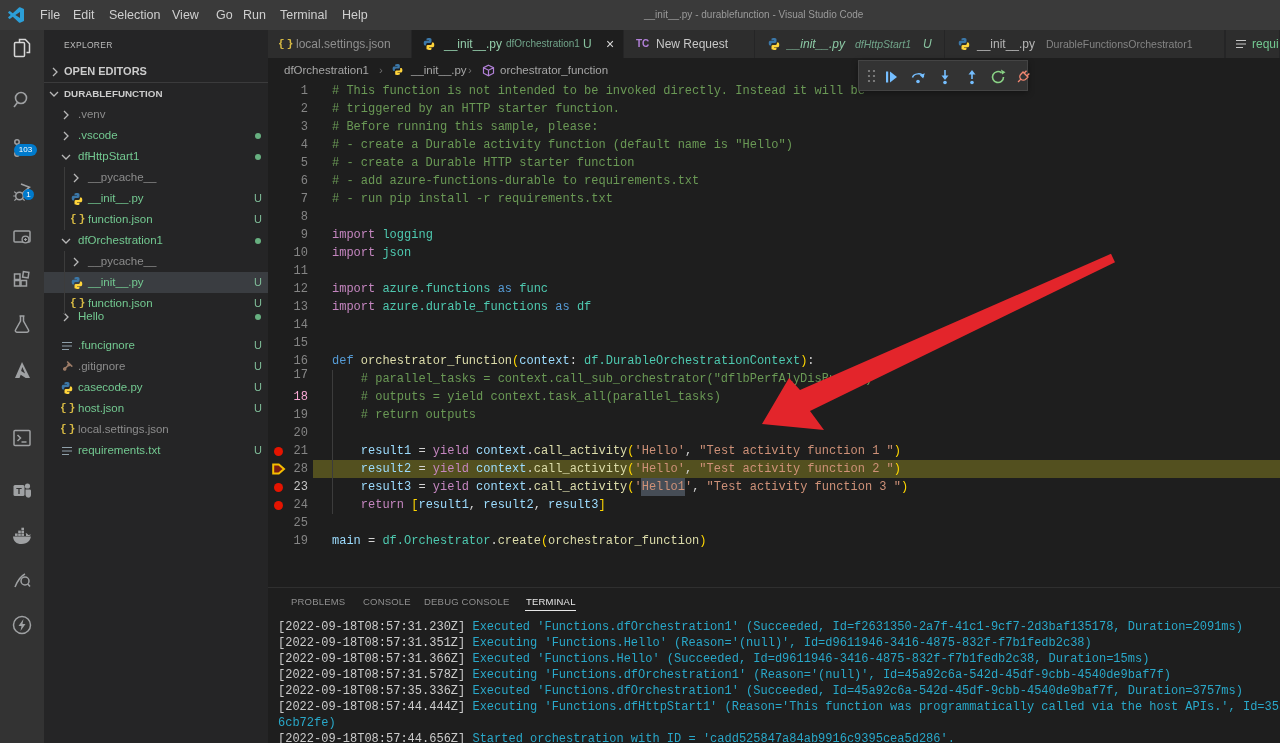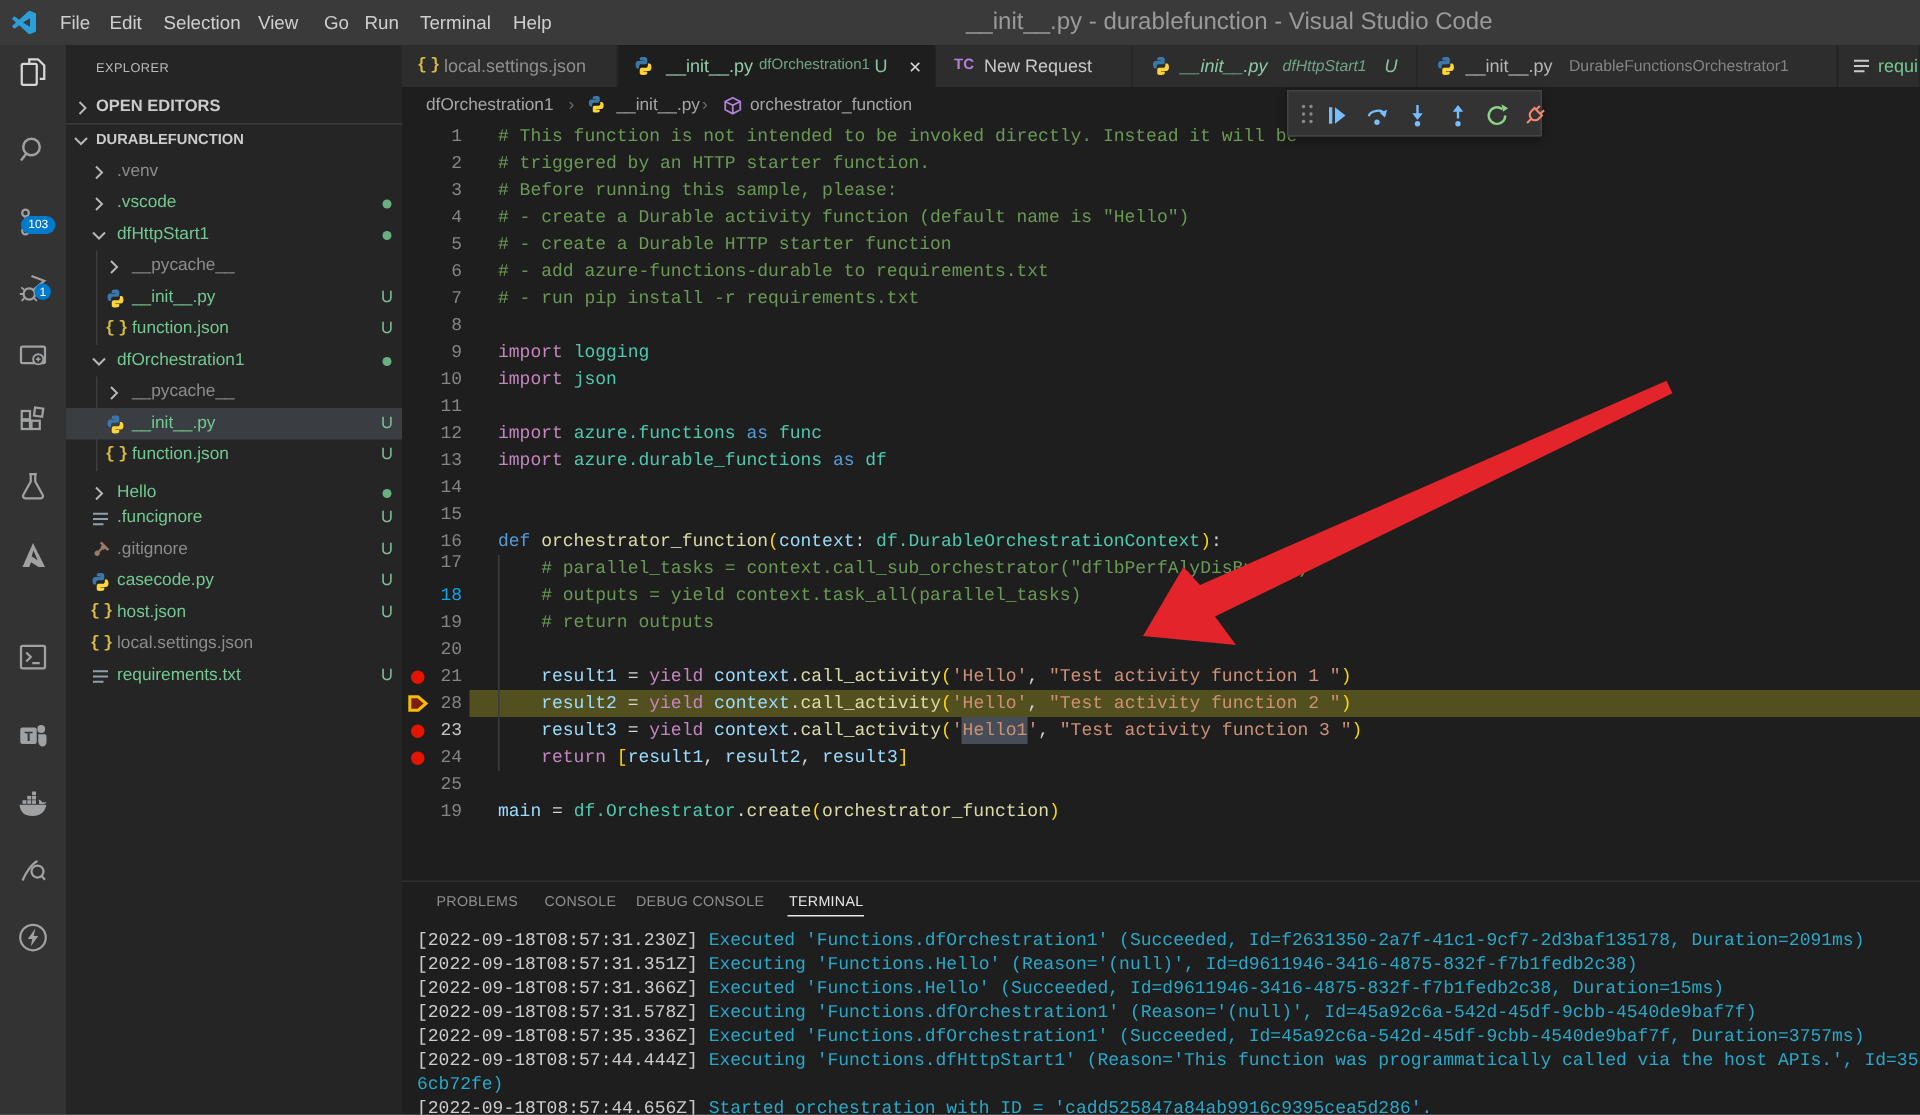--- a/index.html
+++ b/index.html
@@ -1,21 +1,21 @@
 <!DOCTYPE html>
 <html><head><meta charset="utf-8"><title>vs</title><style>
 *{margin:0;padding:0;box-sizing:border-box}
 body{width:1280px;height:743px;overflow:hidden}
 #app{position:relative;width:1280px;height:743px;background:#1e1e1e;overflow:hidden;
  font-family:"Liberation Sans",sans-serif;-webkit-font-smoothing:antialiased}
 .a{position:absolute}
 
 #tb{left:0;top:0;width:1280px;height:30px;background:#3a3a3a}
 .mi{position:absolute;top:0;line-height:30px;font-size:12.5px;color:#cfcfcf}
-#wtitle{position:absolute;left:644px;top:0;line-height:30px;font-size:16px;color:#9a9a9a}
+#wtitle{position:absolute;left:644px;top:0;line-height:30px;font-size:10px;color:#9a9a9a}
 
 #ab{left:0;top:30px;width:44px;height:713px;background:#333333}
 .ai{position:absolute;left:10px;width:24px;height:24px}
 .badge{position:absolute;background:#007acc;color:#fff;text-align:center;font-family:"Liberation Sans",sans-serif}
 
 #sb{left:44px;top:30px;width:224px;height:713px;background:#252526;overflow:hidden}
 .row{position:absolute;left:0;width:224px;height:21px;line-height:21px;font-size:11.5px;color:#cccccc;white-space:pre}
 .lbl{position:absolute;top:0;line-height:21px}
 .grn{color:#73c991}.ign{color:#8c8c8c}
 .ubadge{position:absolute;right:6px;top:0;line-height:21px;font-size:11px;color:#7fbc98}
@@ -161,21 +161,21 @@
           <path fill="none" stroke="#b8b8b8" stroke-width="1.3" d="M4 6l4 4 4-4"></path>
         </svg><span class="lbl grn" style="left:34px">dfOrchestration1</span><span class="dot"></span></div>
 <div class="row" style="top:221px;"><svg width="16" height="16" viewBox="0 0 16 16" style="left:24px;position:absolute;top:2.5px">
           <path fill="none" stroke="#b8b8b8" stroke-width="1.3" d="M6 4l4 4-4 4"></path>
         </svg><span class="lbl ign" style="left:44px">__pycache__</span></div>
 <div class="row" style="top:242px; background:#3a3d41;"><svg style="position:absolute;left:26px;top:3.5px" width="14" height="14" viewBox="0 0 14 14">
           <path fill="#3b77a8" d="M6.9 1c-2.6 0-2.4 1.1-2.4 1.1l0 1.2h2.5v.35H3.4S1.7 3.5 1.7 6.1c0 2.6 1.5 2.5 1.5 2.5h.9V7.4s-.05-1.5 1.5-1.5h2.5s1.4.02 1.4-1.4V2.4S9.8 1 6.9 1z"></path>
           <path fill="#ffd43b" d="M7.1 13c2.6 0 2.4-1.1 2.4-1.1v-1.2H7v-.35h3.6s1.7.15 1.7-2.45c0-2.6-1.5-2.5-1.5-2.5h-.9v1.2s.05 1.5-1.5 1.5H5.9s-1.4-.02-1.4 1.4v2.1S4.2 13 7.1 13z"></path>
         </svg><span class="lbl grn" style="left:44px">__init__.py</span><span class="ubadge">U</span></div>
 <div class="row" style="top:263px;"><span class="jsonic" style="left:26px">{ }</span><span class="lbl grn" style="left:44px">function.json</span><span class="ubadge">U</span></div>
-<div class="row" style="top:288px;padding-left:11px;"><svg width="16" height="16" viewBox="0 0 16 16" style="left:14px;position:absolute;top:2.5px">
+<div class="row" style="top:276px;padding-left:11px;"><svg width="16" height="16" viewBox="0 0 16 16" style="left:14px;position:absolute;top:2.5px">
           <path fill="none" stroke="#b8b8b8" stroke-width="1.3" d="M6 4l4 4-4 4"></path>
         </svg><span class="lbl grn" style="left:34px">Hello</span><span class="dot"></span></div>
 <div class="row" style="top:305px;"><svg width="14" height="14" viewBox="0 0 14 14" style="left:16px;position:absolute;top:3.5px">
           <path stroke="#8fa0aa" stroke-width="1.2" d="M2 3.5h10M2 7h10M2 10.5h7"></path>
         </svg><span class="lbl grn" style="left:34px">.funcignore</span><span class="ubadge">U</span></div>
 <div class="row" style="top:326px;"><svg width="14" height="14" viewBox="0 0 14 14" style="left:16px;position:absolute;top:3.5px">
           <path fill="#9c7b66" d="M13 6.3 7.7 1 6.6 2.1l1.4 1.4c-.6.3-.9 1-.7 1.7l-1.9 1.9c-.7-.2-1.4 0-1.9.6-.7.7-.7 1.8 0 2.5s1.8.7 2.5 0c.5-.5.7-1.3.4-2l1.8-1.8c.7.3 1.5 0 1.9-.6l1.3 1.3z"></path>
         </svg><span class="lbl ign" style="left:34px">.gitignore</span><span class="ubadge">U</span></div>
 <div class="row" style="top:347px;"><svg style="position:absolute;left:16px;top:3.5px" width="14" height="14" viewBox="0 0 14 14">
           <path fill="#3b77a8" d="M6.9 1c-2.6 0-2.4 1.1-2.4 1.1l0 1.2h2.5v.35H3.4S1.7 3.5 1.7 6.1c0 2.6 1.5 2.5 1.5 2.5h.9V7.4s-.05-1.5 1.5-1.5h2.5s1.4.02 1.4-1.4V2.4S9.8 1 6.9 1z"></path>
@@ -273,21 +273,21 @@
 <div class="ln" style="left:2px;top:198px;color:#858585">12</div>
 <div class="cl" style="left:64px;top:198px"><span class="kw">import</span> <span class="ty">azure.functions</span> <span class="bl">as</span> <span class="ty">func</span></div>
 <div class="ln" style="left:2px;top:216px;color:#858585">13</div>
 <div class="cl" style="left:64px;top:216px"><span class="kw">import</span> <span class="ty">azure.durable_functions</span> <span class="bl">as</span> <span class="ty">df</span></div>
 <div class="ln" style="left:2px;top:234px;color:#858585">14</div>
 <div class="ln" style="left:2px;top:252px;color:#858585">15</div>
 <div class="ln" style="left:2px;top:270px;color:#858585">16</div>
 <div class="cl" style="left:64px;top:270px"><span class="bl">def</span> <span class="fn">orchestrator_function</span><span class="br">(</span><span class="vr">context</span><span class="pu">:</span> <span class="ty">df.DurableOrchestrationContext</span><span class="br">)</span><span class="pu">:</span></div>
 <div class="ln" style="left:2px;top:284px;color:#858585">17</div>
 <div class="cl" style="left:64px;top:288px">    <span class="cm"># parallel_tasks = context.call_sub_orchestrator("dflbPerfAlyDisBurst")</span></div>
-<div class="ln" style="left:2px;top:306px;color:#0ea5e9">18</div>
+<div class="ln" style="left:2px;top:306px;color:#f9a8d4">18</div>
 <div class="cl" style="left:64px;top:306px">    <span class="cm"># outputs = yield context.task_all(parallel_tasks)</span></div>
 <div class="ln" style="left:2px;top:324px;color:#858585">19</div>
 <div class="cl" style="left:64px;top:324px">    <span class="cm"># return outputs</span></div>
 <div class="ln" style="left:2px;top:342px;color:#858585">20</div>
 <div class="ln" style="left:2px;top:360px;color:#858585">21</div>
 <div class="cl" style="left:64px;top:360px">    <span class="vr">result1</span> <span class="pu">=</span> <span class="kw">yield</span> <span class="vr">context</span><span class="pu">.</span><span class="fn">call_activity</span><span class="br">(</span><span class="st">'Hello'</span><span class="pu">,</span> <span class="st">"Test activity function 1 "</span><span class="br">)</span></div>
 <div class="ln" style="left:2px;top:378px;color:#858585">28</div>
 <div class="cl" style="left:64px;top:378px">    <span class="vr">result2</span> <span class="pu">=</span> <span class="kw">yield</span> <span class="vr">context</span><span class="pu">.</span><span class="fn">call_activity</span><span class="br">(</span><span class="st">'Hello'</span><span class="pu">,</span> <span class="st">"Test activity function 2 "</span><span class="br">)</span></div>
 <div class="ln" style="left:2px;top:396px;color:#c6c6c6">23</div>
 <div class="cl" style="left:64px;top:396px">    <span class="vr">result3</span> <span class="pu">=</span> <span class="kw">yield</span> <span class="vr">context</span><span class="pu">.</span><span class="fn">call_activity</span><span class="br">(</span><span class="st">'Hello1'</span><span class="pu">,</span> <span class="st">"Test activity function 3 "</span><span class="br">)</span></div>

